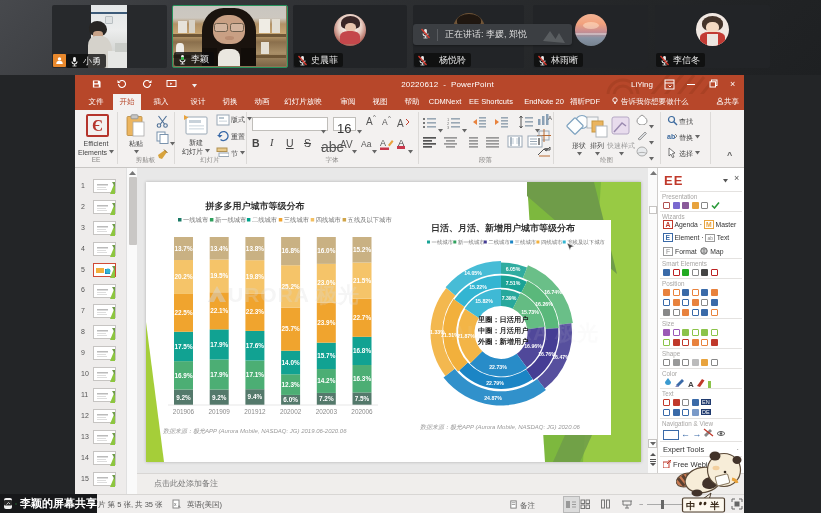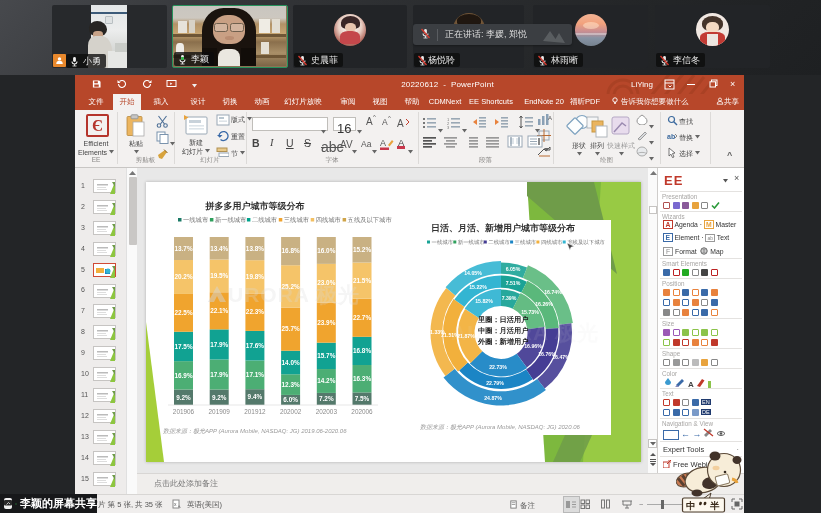--- a/index.html
+++ b/index.html
@@ -125,21 +125,21 @@
  <div class="nametag" style="left:1px;bottom:1px">
         <svg width="11" height="11" viewBox="0 0 11 11">
           <g fill="#e8e8e8">
             <rect x="4.1" y="1" width="2.8" height="5" rx="1.4"></rect>
             <path d="M2.5 5.5a3 3 0 0 0 6 0h-1a2 2 0 0 1-4 0z"></path>
             <rect x="5" y="8.2" width="1" height="1.6"></rect>
             <rect x="3.5" y="9.6" width="4" height=".8"></rect>
           </g>
           <line x1="1.5" y1="1" x2="9.5" y2="10" stroke="#d33a2f" stroke-width="1.4"></line>
         </svg>
-        <span style="margin-left:0">杨悦聆</span>
+        <span style="margin-left:11px">杨悦聆</span>
       </div>
 </div>
 <div class="tile" style="left:533px;width:115px;background:#222427">
  <div class="avat" style="left:42px;top:9px;width:32px;height:32px;background:linear-gradient(180deg,#f2b394 0%,#f2a27d 30%,#c88e92 55%,#8793a4 75%,#76828f 100%)">
   <div class="abs" style="left:8px;top:8px;width:16px;height:7px;background:rgba(255,225,200,.55);border-radius:50%"></div>
   <div class="abs" style="left:0;top:19px;width:32px;height:2px;background:rgba(255,255,255,.35)"></div>
  </div>
  <div class="nametag" style="left:1px;bottom:1px">
         <svg width="11" height="11" viewBox="0 0 11 11">
           <g fill="#e8e8e8">

